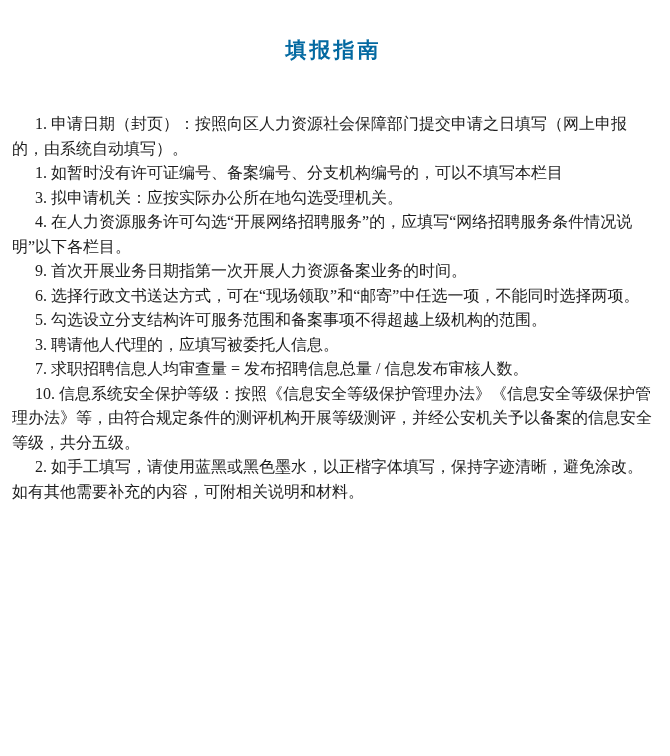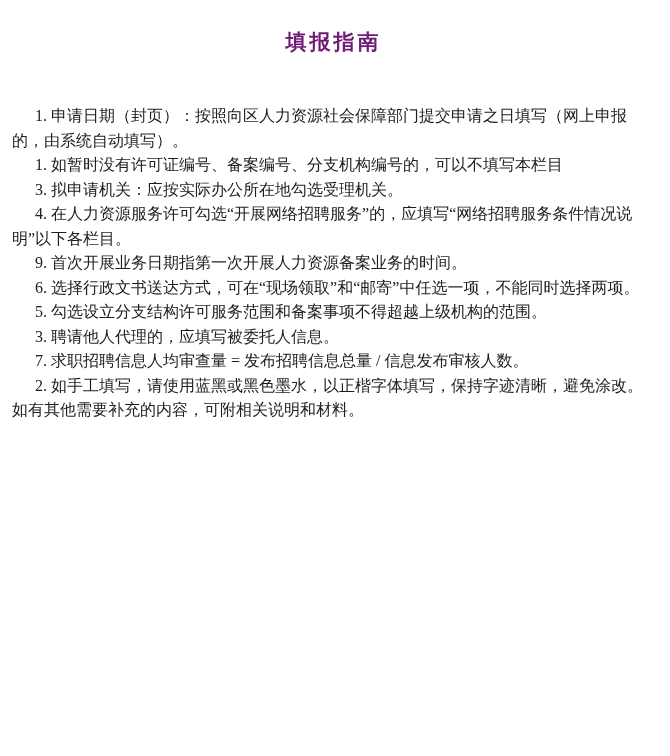--- a/index.html
+++ b/index.html
@@ -12,28 +12,28 @@
     width: 670px;
     height: 756px;
     box-sizing: border-box;
     background: #ffffff;
     color: #1d1d1d;
     padding: 28px 15px 0 12px;
     overflow: hidden;
     font-family: "Liberation Serif", "DejaVu Serif", serif;
   }
   .doc-title {
-    margin: 0;
+    margin: 8px;
     font-family: "Liberation Sans", "DejaVu Sans", sans-serif;
     font-weight: 700;
     font-size: 21px;
     line-height: 28px;
     letter-spacing: 3px;
     text-align: center;
-    color: #701a75;
+    color: #0369a1;
   }
   .doc-content {
     margin-top: 48px;
   }
   .doc-content p {
     margin: 0;
     font-size: 16px;
     line-height: 24.5px;
     text-indent: 23px;
     text-align: left;
@@ -48,15 +48,16 @@
   <div class="doc-content">
     <p>1. 申请日期（封页）：按照向区人力资源社会保障部门提交申请之日填写（网上申报的，由系统自动填写）。</p>
     <p>1. 如暂时没有许可证编号、备案编号、分支机构编号的，可以不填写本栏目</p>
     <p>3. 拟申请机关：应按实际办公所在地勾选受理机关。</p>
     <p>4. 在人力资源服务许可勾选“开展网络招聘服务”的，应填写“网络招聘服务条件情况说明”以下各栏目。</p>
     <p>9. 首次开展业务日期指第一次开展人力资源备案业务的时间。</p>
     <p>6. 选择行政文书送达方式，可在“现场领取”和“邮寄”中任选一项，不能同时选择两项。</p>
     <p>5. 勾选设立分支结构许可服务范围和备案事项不得超越上级机构的范围。</p>
     <p>3. 聘请他人代理的，应填写被委托人信息。</p>
     <p>7. 求职招聘信息人均审查量 = 发布招聘信息总量 / 信息发布审核人数。</p>
+    <p>10. 信息系统安全保护等级：按照《信息安全等级保护管理办法》《信息安全等级保护管理办法》等，由符合规定条件的测评机构开展等级测评，并经公安机关予以备案的信息安全等级，共分五级。</p>
     <p>2. 如手工填写，请使用蓝黑或黑色墨水，以正楷字体填写，保持字迹清晰，避免涂改。如有其他需要补充的内容，可附相关说明和材料。</p>
   </div>
 </div>
 
 </body></html>

